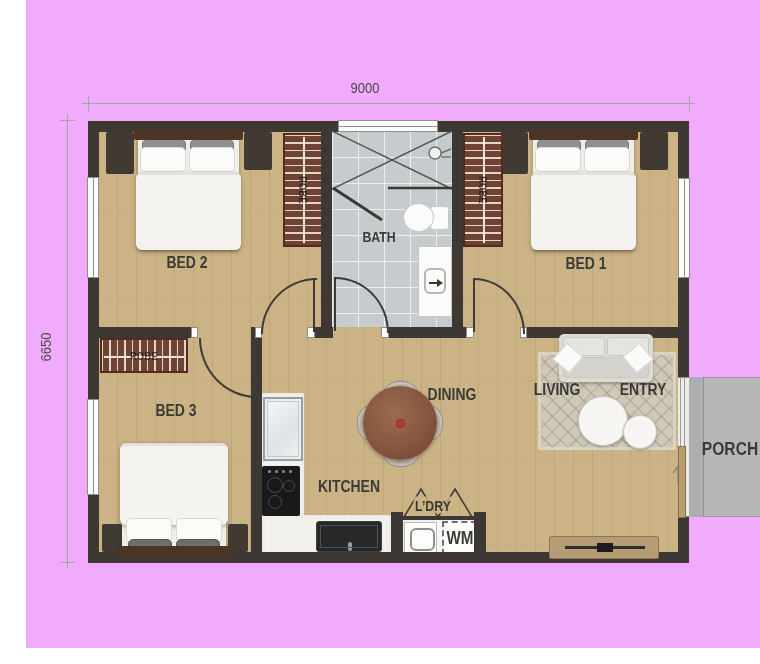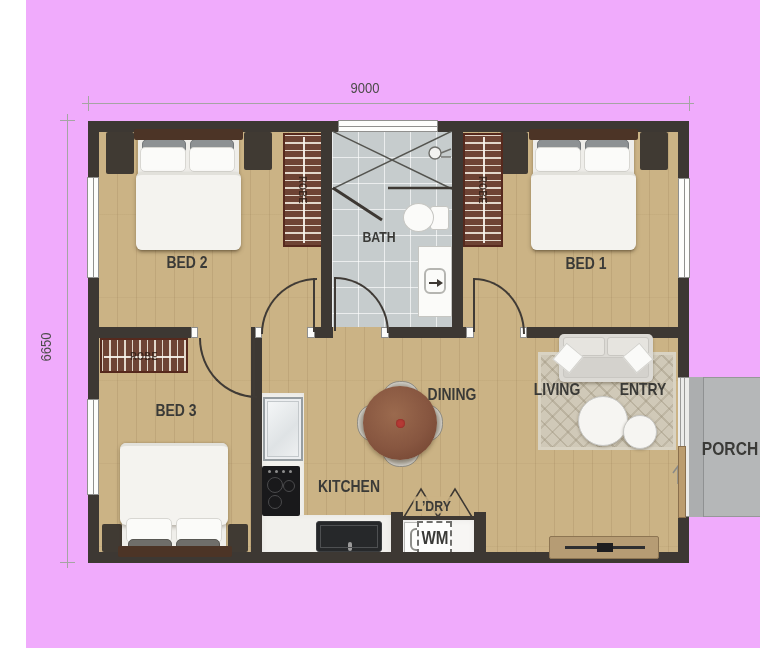--- a/index.html
+++ b/index.html
@@ -58,21 +58,21 @@
   .cooktop{position:absolute;left:236px;top:466px;width:38px;height:50px;background:#19191b;border-radius:2px;z-index:4;}
   .knob{position:absolute;top:4px;width:3px;height:3px;border-radius:50%;background:#8e8e8e;}
   .burner{position:absolute;border:1px solid #4a4a4c;border-radius:50%;}
   .sink{position:absolute;left:290px;top:521px;width:66px;height:31px;background:#26282a;border-radius:3px;
         border:1px solid #3c3e40;box-sizing:border-box;z-index:4;}
   .sink::after{content:"";position:absolute;left:3px;top:3px;right:3px;bottom:3px;border:1px solid #4e5052;}
   .tap{position:absolute;left:31px;top:20px;width:4px;height:9px;background:#9b9b9b;border-radius:2px;}
   .tub{position:absolute;left:378px;top:522px;width:33px;height:31px;background:#fdfdfb;border:1px solid #b9b9b6;
        box-sizing:border-box;z-index:4;}
   .tub-basin{position:absolute;left:5px;top:5px;width:21px;height:19px;border:2px solid #8e8e8a;border-radius:6px;}
-  .wm{position:absolute;left:391px;top:521px;width:35px;height:34px;background:#fdfdfc;border:2px dashed #6f6f6c;
+  .wm{position:absolute;left:416px;top:521px;width:35px;height:34px;background:#fdfdfc;border:2px dashed #6f6f6c;
       box-sizing:border-box;z-index:4;display:flex;align-items:center;justify-content:center;}
   
   .rug{position:absolute;left:512px;top:352px;width:138px;height:98px;z-index:2;background:#d0c9b8;
        background-image:repeating-linear-gradient(45deg, rgba(148,138,115,.35) 0 2px, transparent 2px 11px),
                         repeating-linear-gradient(-45deg, rgba(148,138,115,.28) 0 2px, transparent 2px 11px);
        box-shadow:inset 0 0 0 3px #d9d3c3;}
   .sofa-body{position:absolute;left:533px;top:334px;width:94px;height:48px;background:#dcdad5;border-radius:5px;
        box-shadow:0 2px 3px rgba(60,50,30,.35);z-index:6;}
   .cushion{position:absolute;background:#e6e4df;border:1px solid #c9c7c2;border-radius:3px;box-sizing:border-box;}
   .throw{position:absolute;width:20px;height:20px;background:#fafaf8;border:1px solid #d3d2cd;z-index:7;}

